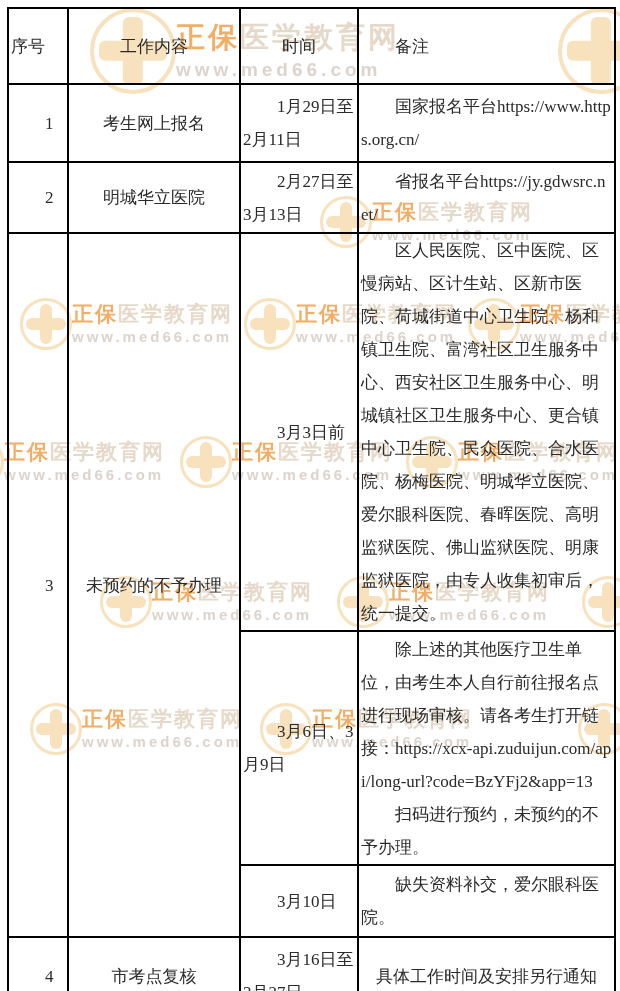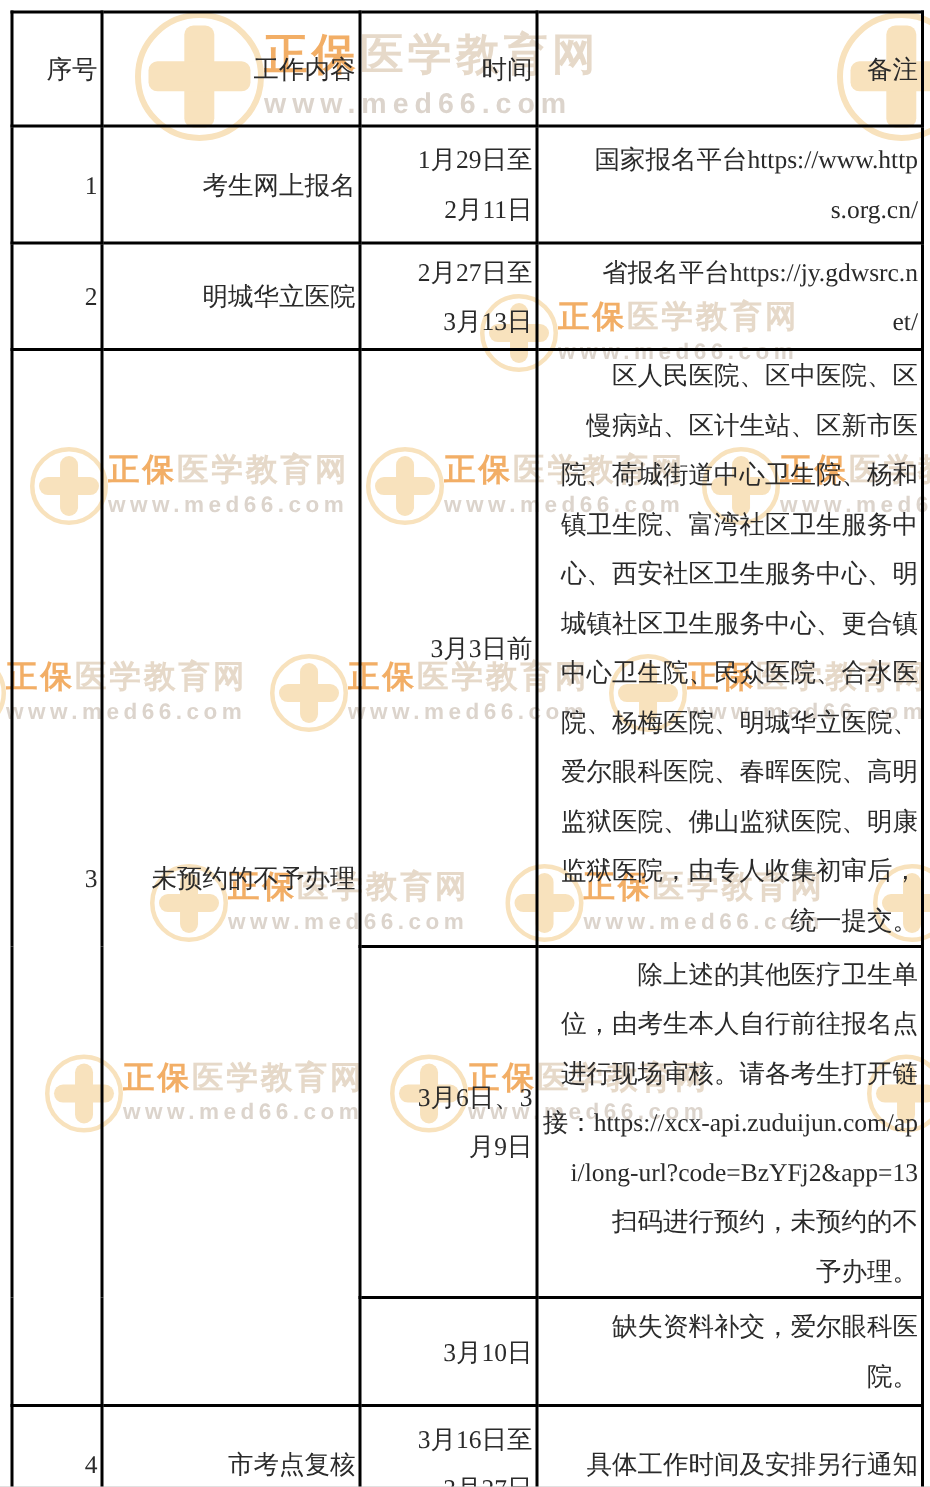--- a/index.html
+++ b/index.html
@@ -36,21 +36,20 @@
     position:absolute;left:7px;top:7px;z-index:1;
     width:607px;border-collapse:collapse;table-layout:fixed;
     color:var(--text);font-size:17px;
   }
   .sched td{
     border:2px solid var(--border);
     vertical-align:middle;
     padding:0 2px;
     background:transparent;
     box-sizing:border-box;
-    text-align:right;
   }
   .sched p{margin:0;line-height:33px;word-break:break-all;}
   .indent{text-indent:2em;}
   .c-center{text-align:center;margin-left:18px;}
   .cell-no p{text-indent:2em;}
   .hdr-no{vertical-align:bottom;padding-bottom:5px;padding-left:4px;}
 </style>
 </head>
 <body>
 

